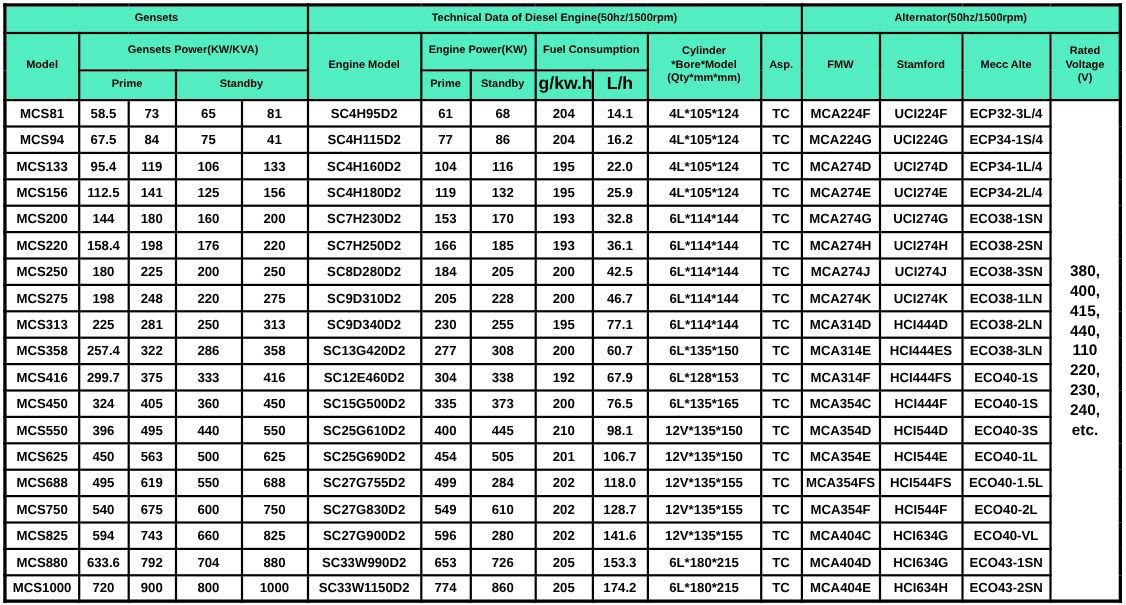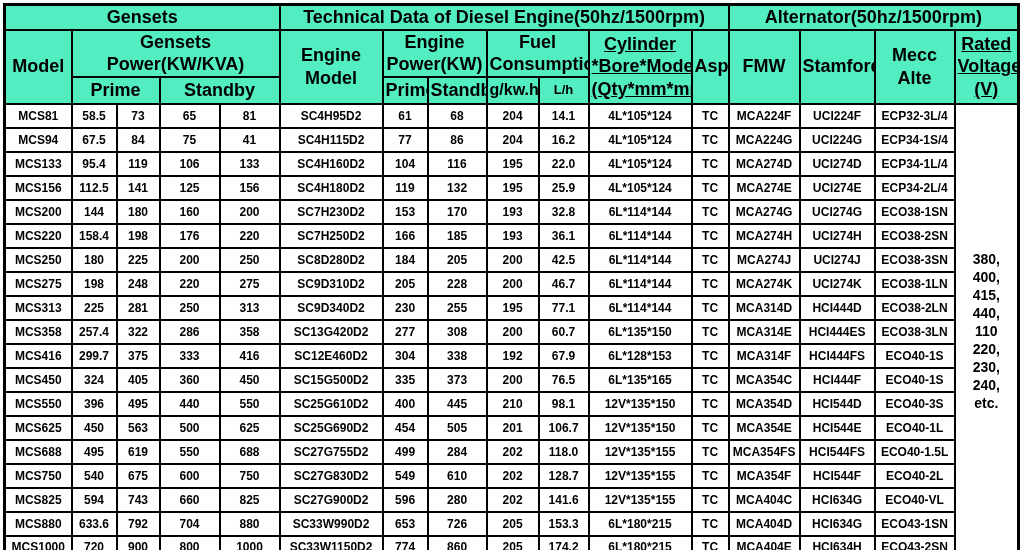--- a/index.html
+++ b/index.html
@@ -20,42 +20,42 @@
     border: 2px solid #000;
     text-align: center;
     vertical-align: middle;
     padding: 0 2px;
     overflow: hidden;
     white-space: nowrap;
   }
   thead th {
     background: #52eec2;
     font-weight: bold;
-    font-size: 18px;
+    font-size: 10px;
     color: #000;
     white-space: normal;
     line-height: 1.25;
   }
   thead tr.r1 { height: 25px; }
   thead tr.r2 { height: 34px; }
   thead tr.r3 { height: 27px; }
   tbody td {
     background: #ffffff;
     font-weight: bold;
     font-size: 12px;
     color: #000;
     height: 24px;
   }
   td.voltage {
     font-size: 14px;
     line-height: 18px;
     white-space: normal;
     vertical-align: middle;
   }
-  .ml { display: block; text-decoration: underline; }
+  .ml { display: block; }
 </style>
 </head>
 <body>
 
 <table class="spec">
   <colgroup>
     <col style="width:67px">
       <col style="width:45px">
       <col style="width:43px">
       <col style="width:60px">
@@ -98,21 +98,21 @@
         <span class="ml">Voltage</span>
         <span class="ml">(V)</span>
       </th>
     </tr>
     <tr class="r3">
       <th colspan="2">Prime</th>
       <th colspan="2">Standby</th>
       <th>Prime</th>
       <th>Standby</th>
       <th style="font-size:16px">g/kw.h</th>
-      <th style="font-size:13px">L/h</th>
+      <th style="font-size:16px">L/h</th>
     </tr>
   </thead>
   <tbody id="tbody">
       <tr>
         <td>MCS81</td>
         <td>58.5</td>
         <td>73</td>
         <td>65</td>
         <td>81</td>
         <td>SC4H95D2</td>

